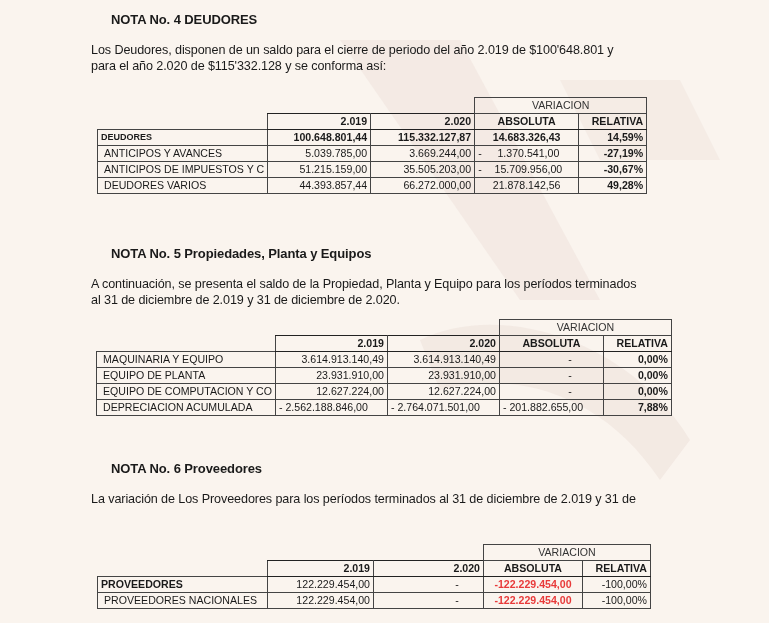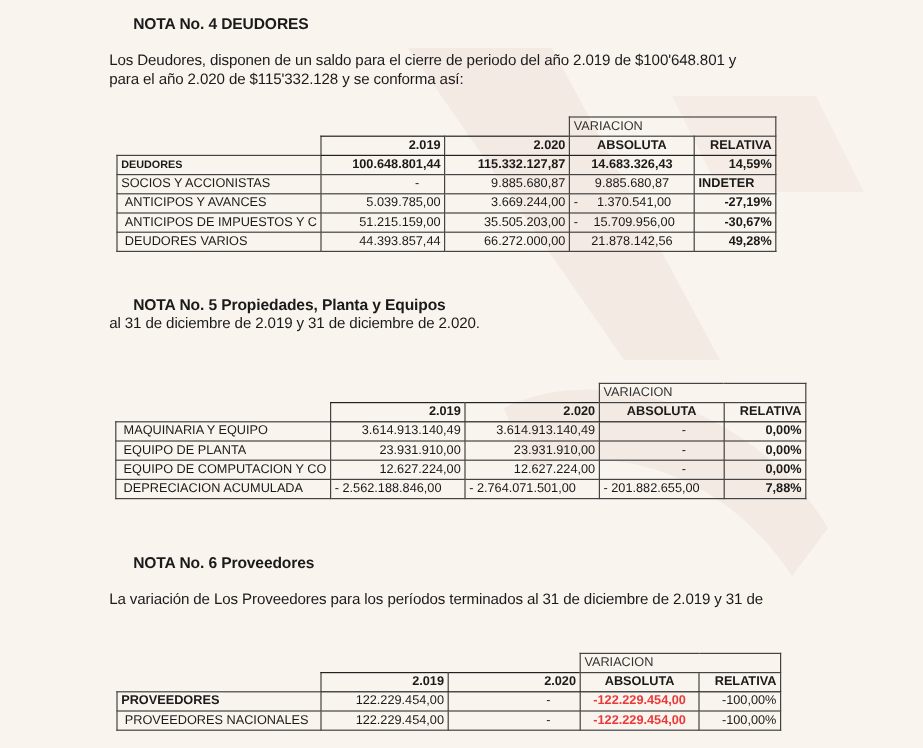--- a/index.html
+++ b/index.html
@@ -22,21 +22,21 @@
     font-size: 10.6px;
   }
   table.fin td {
     border: 1px solid #444; padding: 0 3px; height: 15px; line-height: 15px;
     white-space: nowrap;
   }
   table.fin td.blank { border: none; }
   table.fin td.num { text-align: right; margin-top: 13px; }
   table.fin td.ctr { text-align: center; }
   table.fin tr.hdr td { font-weight: bold; border-top: 1.5px solid #222; border-bottom: 1.5px solid #222; }
-  table.fin tr.var td.vh { text-align: left; font-weight: normal; color: #333; }
+  table.fin tr.var td.vh { text-align: center; font-weight: normal; color: #333; }
   .b { font-weight: bold; }
   .small { font-size: 9px; }
   .red { color: #e83a3a; }
 </style>
 </head>
 <body>
 
 <svg class="watermark" viewBox="0 0 420 560">
   <path d="M40 0 L160 0 L300 260 L220 260 Z" fill="#f1e6df" opacity="0.7"></path>
   <path d="M260 40 L380 40 L420 120 L300 120 Z" fill="#f1e6df" opacity="0.6"></path>
@@ -72,27 +72,20 @@
     <td class="num">RELATIVA</td>
   </tr>
   <tr>
     <td class="b small">DEUDORES</td>
     <td class="num b">100.648.801,44</td>
     <td class="num b">115.332.127,87</td>
     <td class="ctr b">14.683.326,43</td>
     <td class="num b">14,59%</td>
   </tr>
   <tr>
-    <td>SOCIOS Y ACCIONISTAS</td>
-    <td class="ctr" style="padding-left:60px;">-</td>
-    <td class="num">9.885.680,87</td>
-    <td class="ctr">9.885.680,87</td>
-    <td class="b">INDETER</td>
-  </tr>
-  <tr>
     <td style="padding-left:6px;">ANTICIPOS Y AVANCES</td>
     <td class="num">5.039.785,00</td>
     <td class="num">3.669.244,00</td>
     <td class="ctr"><span style="float:left">-</span><span>1.370.541,00</span></td>
     <td class="num b">-27,19%</td>
   </tr>
   <tr>
     <td style="padding-left:6px;">ANTICIPOS DE IMPUESTOS Y C</td>
     <td class="num">51.215.159,00</td>
     <td class="num">35.505.203,00</td>
@@ -104,20 +97,21 @@
     <td class="num">44.393.857,44</td>
     <td class="num">66.272.000,00</td>
     <td class="ctr">21.878.142,56</td>
     <td class="num b">49,28%</td>
   </tr>
 </tbody>
   </table>
 
 <div class="section" style="top:246px;">
   <p class="title">NOTA No. 5 Propiedades, Planta y Equipos</p>
+  <p class="para" style="margin-top:15px;">A continuación, se presenta el saldo de la Propiedad, Planta y Equipo para los períodos terminados</p>
   <p class="para">al 31 de diciembre de 2.019 y 31 de diciembre de 2.020.</p>
 </div>
 
 <table class="fin" style="left:96px; top:319px;">
   <colgroup>
       <col style="width:170px">
       <col style="width:112px">
       <col style="width:112px">
       <col style="width:104px">
       <col style="width:68px">

